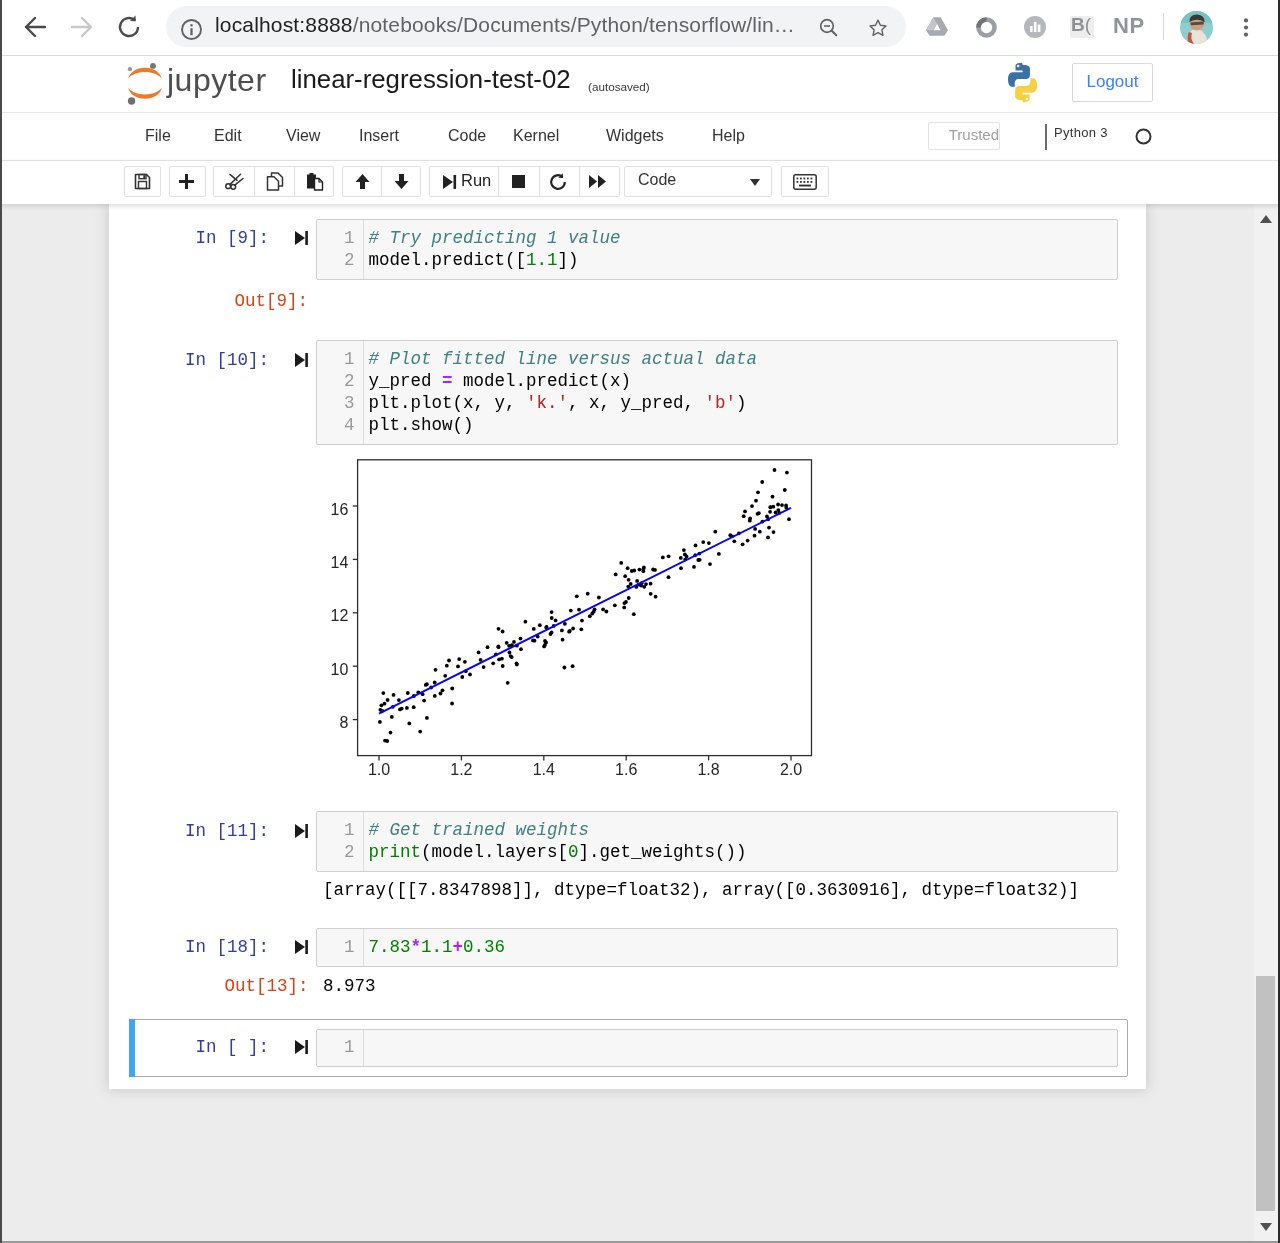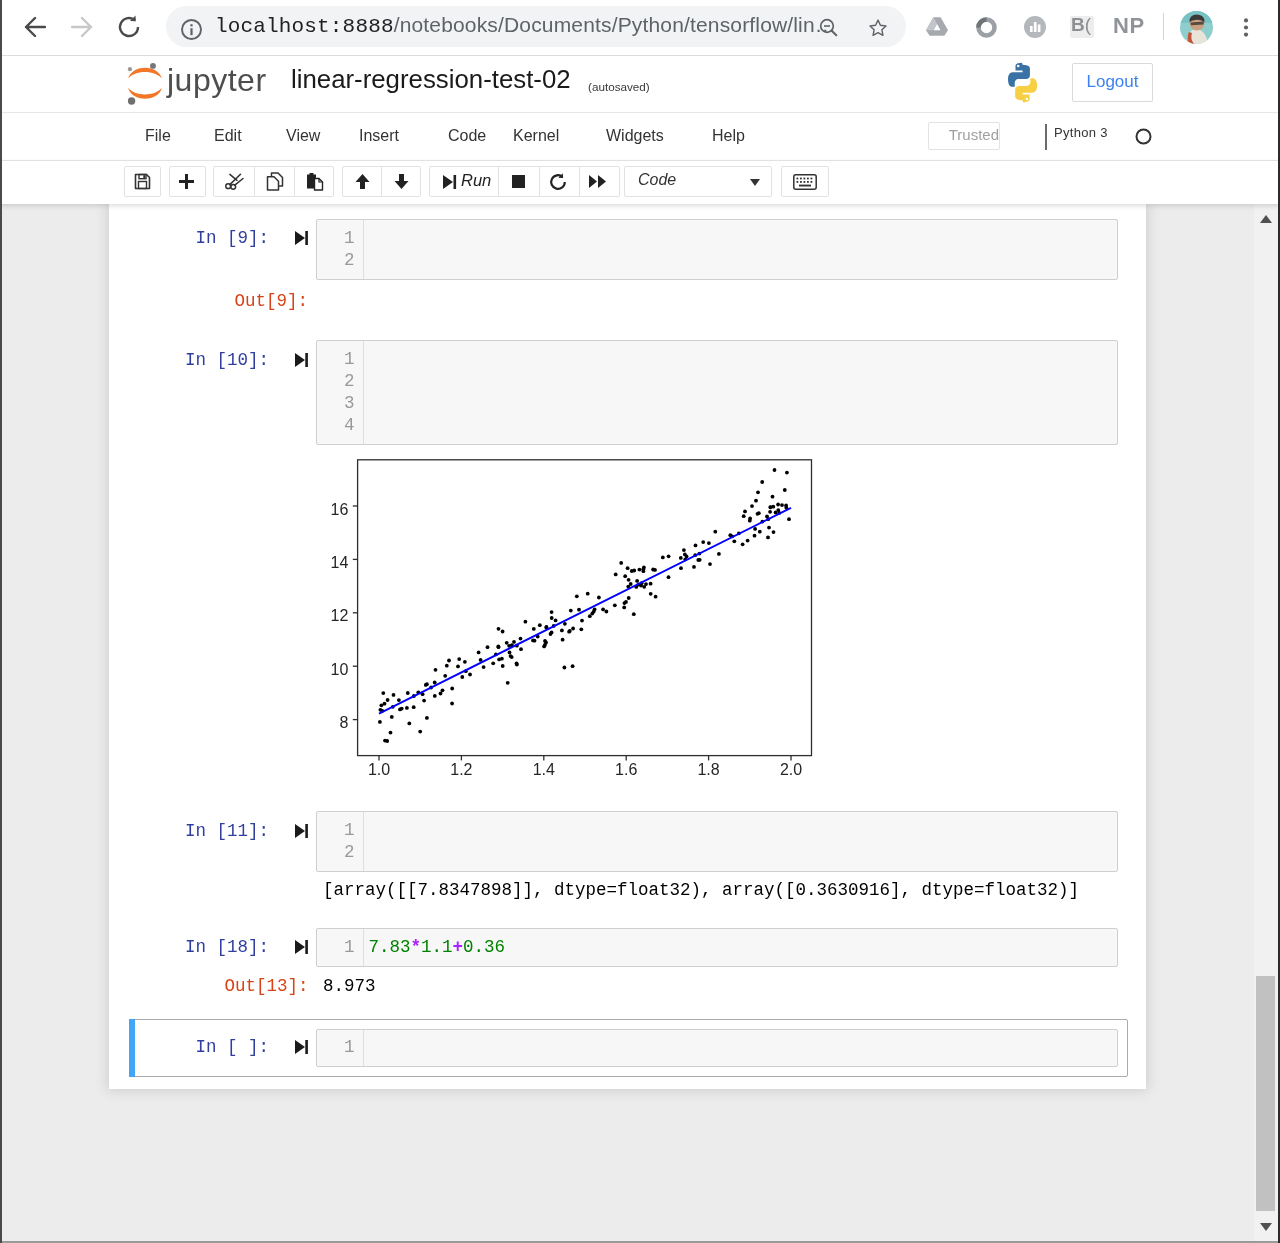--- a/index.html
+++ b/index.html
@@ -11,21 +11,21 @@
 .oprompt{color:#D84315;}
 .cbox{position:absolute;background:#f7f7f7;border:1px solid #cfcfcf;border-radius:2px;}
 .gut{position:absolute;color:#999;text-align:right;}
 .gsep{position:absolute;width:1px;background:#dedede;}
 .cm{color:#000;}
 .c-com{color:#408080;font-style:italic;}
 .c-num{color:#008000;}
 .c-op{color:#AA22FF;font-weight:bold;}
 .c-str{color:#BA2121;}
 .c-blt{color:#008000;}
-.tbtn{position:absolute;background:#fff;border:1px solid #e2e2e2;border-radius:2px;height:29px;font-style:italic;}
+.tbtn{position:absolute;background:#fff;border:1px solid #e2e2e2;border-radius:2px;height:29px;}
 svg{display:block;}
 </style>
 </head>
 <body>
 <div class="page">
 
 <div class="abs" id="chromebar" style="left:0;top:0;width:1280px;height:55px;background:#fff;border-bottom:1px solid #dcdcdc;">
 
   <svg class="abs" style="left:23px;top:16px;" width="23" height="22" viewBox="0 0 23 22">
     <path d="M12 2 L3 11 L12 20 M3 11 L22 11" stroke="#4a4a4a" stroke-width="2.4" fill="none" stroke-linecap="round" stroke-linejoin="round"></path>
@@ -39,21 +39,21 @@
     <path d="M21 12 a9 9 0 1 1 -2.9 -6.6" stroke="#4a4a4a" stroke-width="2.4" fill="none"></path>
     <path d="M18.5 0.5 L18.8 6.3 L13 6.0 Z" fill="#4a4a4a"></path>
   </svg>
 
   <div class="abs" style="left:166px;top:5.5px;width:740px;height:41px;border-radius:20.5px;background:#f1f3f4;">
     <svg class="abs" style="left:15px;top:13px;" width="21" height="21" viewBox="0 0 21 21">
       <circle cx="10.5" cy="10.5" r="9.5" stroke="#5f6368" stroke-width="1.9" fill="none"></circle>
       <rect x="9.4" y="5.2" width="2.2" height="2.2" fill="#5f6368"></rect>
       <rect x="9.4" y="9.2" width="2.2" height="7" fill="#5f6368"></rect>
     </svg>
-    <div class="abs" style="left:49px;top:7px;font-size:21px;color:#5f6368;letter-spacing:0.16px;white-space:nowrap;"><span style="color:#202124;font-family:Liberation Mono, monospace;">localhost:8888</span>/notebooks/Documents/Python/tensorflow/lin…</div>
+    <div class="abs" style="left:49px;top:7px;font-size:21px;color:#5f6368;letter-spacing:0.16px;white-space:nowrap;"><span style="color:#202124;">localhost:8888</span>/notebooks/Documents/Python/tensorflow/lin…</div>
 
     <svg class="abs" style="left:653px;top:12.5px;" width="19" height="19" viewBox="0 0 19 19">
       <circle cx="8" cy="8" r="6.3" stroke="#5f6368" stroke-width="1.7" fill="none"></circle>
       <path d="M12.7 12.7 L17.3 17.3" stroke="#5f6368" stroke-width="2" stroke-linecap="round"></path>
       <path d="M5 8 L11 8" stroke="#5f6368" stroke-width="1.6"></path>
     </svg>
 
     <svg class="abs" style="left:702px;top:12px;" width="20" height="20" viewBox="0 0 24 24">
       <path d="M12 2.6 L14.9 8.7 L21.6 9.6 L16.7 14.2 L17.9 20.9 L12 17.6 L6.1 20.9 L7.3 14.2 L2.4 9.6 L9.1 8.7 Z" stroke="#5f6368" stroke-width="1.7" fill="none" stroke-linejoin="round"></path>
     </svg>
@@ -246,34 +246,40 @@
 
     <div class="abs mono iprompt" style="left:195.5px;top:226.5px;">In [9]:</div>
     <svg class="abs" style="left:294px;top:230px;" width="15" height="16" viewBox="0 0 15 16">
           <path d="M1 1 L11 8 L1 15 Z" fill="#1a1a1a"></path>
           <rect x="11.3" y="1" width="2.6" height="14" fill="#1a1a1a"></rect>
         </svg>
     <div class="cbox" style="left:315.5px;top:218.5px;width:800px;height:59px;">
       <div class="gsep" style="left:46px;top:0;height:59px;"></div>
       <div class="gut mono" style="left:0;top:7px;width:38px;">1
 2</div>
+      <div class="abs mono" style="left:52px;top:7px;"><span class="c-com"># Try predicting 1 value</span>
+<span class="cm">model.predict([</span><span class="c-num">1.1</span><span class="cm">])</span></div>
     </div>
     <div class="abs mono oprompt" style="left:234.5px;top:290px;">Out[9]:</div>
 
     <div class="abs mono iprompt" style="left:185px;top:348.5px;">In [10]:</div>
     <svg class="abs" style="left:294px;top:352px;" width="15" height="16" viewBox="0 0 15 16">
           <path d="M1 1 L11 8 L1 15 Z" fill="#1a1a1a"></path>
           <rect x="11.3" y="1" width="2.6" height="14" fill="#1a1a1a"></rect>
         </svg>
     <div class="cbox" style="left:315.5px;top:340px;width:800px;height:103px;">
       <div class="gsep" style="left:46px;top:0;height:103px;"></div>
       <div class="gut mono" style="left:0;top:7px;width:38px;">1
 2
 3
 4</div>
+      <div class="abs mono" style="left:52px;top:7px;"><span class="c-com"># Plot fitted line versus actual data</span>
+<span class="cm">y_pred </span><span class="c-op">=</span><span class="cm"> model.predict(x)</span>
+<span class="cm">plt.plot(x, y, </span><span class="c-str">'k.'</span><span class="cm">, x, y_pred, </span><span class="c-str">'b'</span><span class="cm">)</span>
+<span class="cm">plt.show()</span></div>
     </div>
 
     <svg class="abs" style="left:323px;top:450px;" width="510" height="332" viewBox="0 0 510 332">
       <rect width="510" height="332" fill="#fff"></rect>
       <g id="scatterpts" fill="#000000">
       <circle cx="119.5" cy="240.3" r="1.9"></circle> 
             <circle cx="360.9" cy="100.1" r="1.9"></circle> 
             <circle cx="164.5" cy="197.2" r="1.9"></circle> 
             <circle cx="275.9" cy="147.5" r="1.9"></circle> 
             <circle cx="62.0" cy="290.6" r="1.9"></circle> 
@@ -507,20 +513,22 @@
 
     <div class="abs mono iprompt" style="left:185px;top:819.5px;">In [11]:</div>
     <svg class="abs" style="left:294px;top:823px;" width="15" height="16" viewBox="0 0 15 16">
           <path d="M1 1 L11 8 L1 15 Z" fill="#1a1a1a"></path>
           <rect x="11.3" y="1" width="2.6" height="14" fill="#1a1a1a"></rect>
         </svg>
     <div class="cbox" style="left:315.5px;top:811px;width:800px;height:59px;">
       <div class="gsep" style="left:46px;top:0;height:59px;"></div>
       <div class="gut mono" style="left:0;top:7px;width:38px;">1
 2</div>
+      <div class="abs mono" style="left:52px;top:7px;"><span class="c-com"># Get trained weights</span>
+<span class="c-blt">print</span><span class="cm">(model.layers[</span><span class="c-num">0</span><span class="cm">].get_weights())</span></div>
     </div>
     <div class="abs mono cm" style="left:323px;top:879px;">[array([[7.8347898]], dtype=float32), array([0.3630916], dtype=float32)]</div>
 
     <div class="abs mono iprompt" style="left:185px;top:935.5px;">In [18]:</div>
     <svg class="abs" style="left:294px;top:939px;" width="15" height="16" viewBox="0 0 15 16">
           <path d="M1 1 L11 8 L1 15 Z" fill="#1a1a1a"></path>
           <rect x="11.3" y="1" width="2.6" height="14" fill="#1a1a1a"></rect>
         </svg>
     <div class="cbox" style="left:315.5px;top:927.5px;width:800px;height:37px;">
       <div class="gsep" style="left:46px;top:0;height:37px;"></div>

